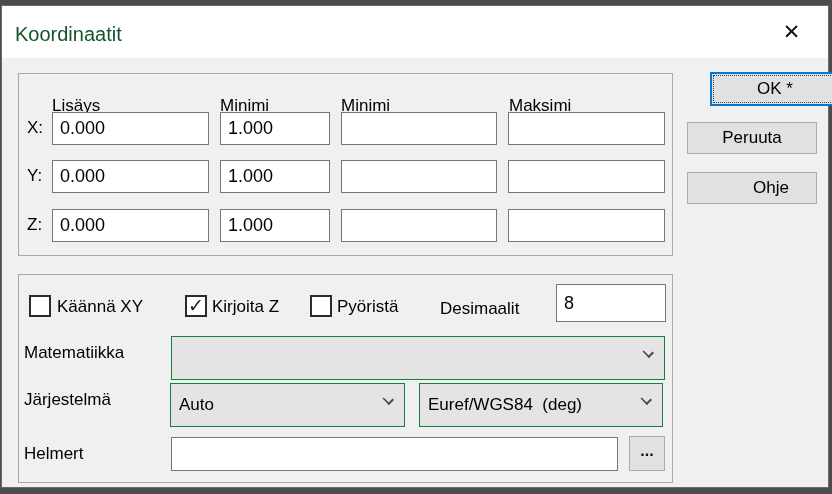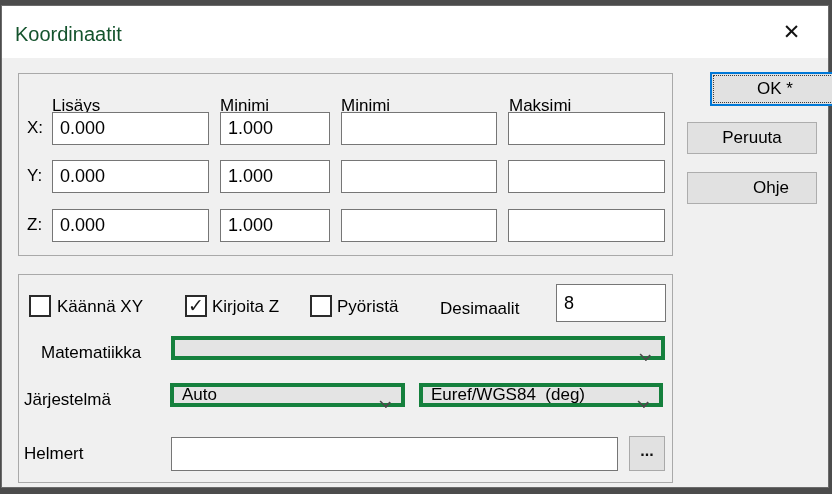--- a/index.html
+++ b/index.html
@@ -14,21 +14,21 @@
   .close-btn{position:absolute;left:753px;top:0;width:73px;height:52px;display:flex;align-items:center;justify-content:center;font-size:21px;color:#111;cursor:pointer;background:#fff;}
   .group{position:absolute;border:1px solid #a9a9a9;background:#f0f0f0;}
   .col-header{position:absolute;top:10px;font-size:17px;color:#000;white-space:nowrap;margin-top:12px;}
   .row-label{position:absolute;font-size:17px;color:#000;}
   .txt{position:absolute;border:1px solid #767676;background:#ffffff;font-size:18px;color:#000;padding:0 0 0 7px;outline:none;}
   .btn{position:absolute;left:685px;width:130px;background:#e1e1e1;border:1px solid #adadad;font-size:17px;color:#000;display:flex;align-items:center;justify-content:center;cursor:pointer;}
   .btn-ok{border:2px solid #0078d7;outline:1px dotted #3c3c3c;outline-offset:-4px;}
   .checkbox{position:absolute;width:22px;height:22px;background:#ffffff;border:2px solid #2b2b2b;display:flex;align-items:center;justify-content:center;}
   .check-glyph{font-size:19px;color:#1a1a1a;line-height:1;margin-top:-2px;}
   .cb-label{position:absolute;font-size:17px;color:#000000;white-space:nowrap;}
-  .dropdown{position:absolute;height:24px;background:#e4e4e4;border:4px solid #15803d;display:flex;align-items:center;padding:0 28px 0 8px;font-size:17px;color:#000;cursor:pointer;}
+  .dropdown{position:absolute;height:44px;background:#e4e4e4;border:1px solid #15803d;display:flex;align-items:center;padding:0 28px 0 8px;font-size:17px;color:#000;cursor:pointer;}
   .dd-text{white-space:pre;overflow:hidden;}
   .chevron{position:absolute;right:12px;top:11px;width:9px;height:9px;border-right:2px solid #4a4a4a;border-bottom:2px solid #4a4a4a;transform:rotate(45deg) scale(1,0.8);transform-origin:60% 60%;}
   .browse-btn{position:absolute;width:36px;height:35px;background:#e1e1e1;border:1px solid #a9a9a9;display:flex;align-items:center;justify-content:center;font-size:16px;font-weight:bold;color:#111;cursor:pointer;padding-bottom:6px;}
 </style>
 </head>
 <body>
 
 <div class="app">
   <div class="strip top"></div>
   <div class="strip bottom"></div>
@@ -84,21 +84,21 @@
       <div class="cb-label" style="left:193px;top:22px;">Kirjoita Z</div>
 
       <div class="checkbox" style="left:291px;top:20px;">
         <span class="check-glyph"></span>
       </div>
       <div class="cb-label" style="left:318px;top:22px;">Pyöristä</div>
 
       <div class="cb-label" style="left:421px;top:24px;">Desimaalit</div>
       <input class="txt" style="left: 537px; top: 9px; width: 110px; height: 38px;" value="8">
 
-      <div class="cb-label" style="left:22px;top:68px;text-align:center;">Matematiikka</div>
+      <div class="cb-label" style="left:5px;top:68px;text-align:center;">Matematiikka</div>
       <div class="dropdown" style="left:152px;top:61px;width:494px;">
         <span class="dd-text"></span>
         <span class="chevron"></span>
       </div>
 
       <div class="cb-label" style="left:5px;top:115px;">Järjestelmä</div>
       <div class="dropdown" style="left:151px;top:108px;width:235px;">
         <span class="dd-text">Auto</span>
         <span class="chevron"></span>
       </div>

